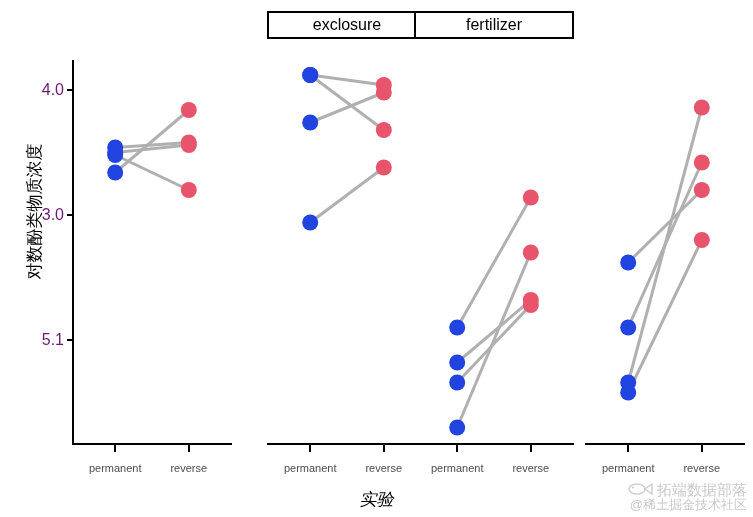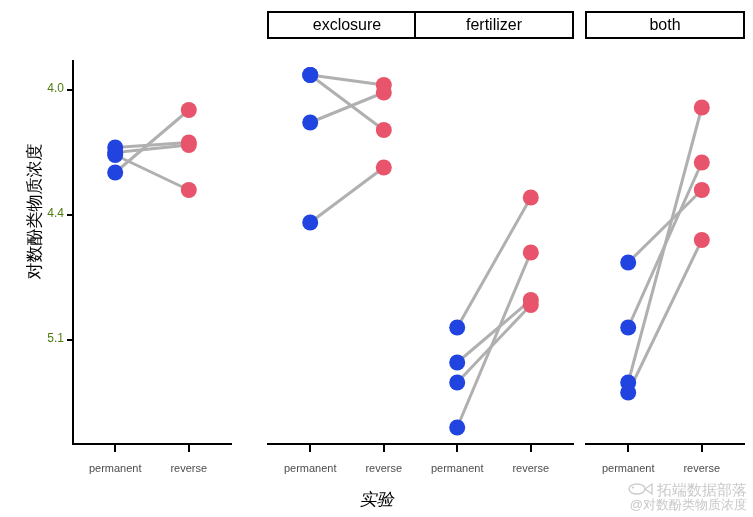--- a/index.html
+++ b/index.html
@@ -35,22 +35,22 @@
     color:#000000;
     font-style:italic;
   }
 
   
   .ytick{
     position:absolute;
     right:0;
     width:40px;
     text-align:right;
-    font-size:12px;
-    color:#4d7c0f;
+    font-size:16px;
+    color:#701a75;
     transform:translateY(-9px);
   }
   #yaxis{position:absolute;left:20px;top:0;width:44px;height:517px;}
 
   
   .panel{
     position:absolute;
     top:60px;
     height:385px;
   }
@@ -117,21 +117,21 @@
 </head>
 <body>
 
 <div id="root">
 
   <div class="ylab">对数酚类物质浓度</div>
   <div class="xlab">实验</div>
 
   <div id="yaxis">
       <div class="ytick" style="top: 340px;">5.1</div>
-      <div class="ytick" style="top: 215px;">4.4</div>
+      <div class="ytick" style="top: 215px;">3.0</div>
       <div class="ytick" style="top: 90px;">4.0</div>
     </div>
 
   <div id="panels">
       <div class="panel" style="left: 72px; width: 160px;">
         <div class="plotbox">
           <div class="ytickmark" style="top: 279px;"></div>
           <div class="ytickmark" style="top: 154px;"></div>
           <div class="ytickmark" style="top: 29px;"></div>
         </div>
@@ -192,21 +192,20 @@
           <circle cx="116.8" cy="137.50000000000006" r="8" fill="#E8546B"></circle>
           <circle cx="43.2" cy="302.5" r="8" fill="#2144E0"></circle>
           <circle cx="116.8" cy="240" r="8" fill="#E8546B"></circle>
           <circle cx="43.2" cy="322.5" r="8" fill="#2144E0"></circle>
           <circle cx="116.8" cy="245" r="8" fill="#E8546B"></circle>
           <circle cx="43.2" cy="367.50000000000006" r="8" fill="#2144E0"></circle>
           <circle cx="116.8" cy="192.5" r="8" fill="#E8546B"></circle>
         </svg>
       </div>
       <div class="panel noleft" style="left: 585px; width: 160px;">
-        <div class="strip">both</div>
         <div class="plotbox"></div>
         <div class="tickmark" style="left: 42.2px;"></div>
         <div class="xticklab" style="left: 43.2px;">permanent</div>
         <div class="tickmark" style="left: 115.8px;"></div>
         <div class="xticklab" style="left: 116.8px;">reverse</div>
         <svg class="series" width="160" height="385">
           <line x1="43.2" y1="202.5" x2="116.8" y2="130" stroke="#b0b0b0" stroke-width="3"></line>
           <line x1="43.2" y1="267.50000000000006" x2="116.8" y2="102.50000000000003" stroke="#b0b0b0" stroke-width="3"></line>
           <line x1="43.2" y1="322.5" x2="116.8" y2="47.499999999999986" stroke="#b0b0b0" stroke-width="3"></line>
           <line x1="43.2" y1="332.5" x2="116.8" y2="180.00000000000003" stroke="#b0b0b0" stroke-width="3"></line>
@@ -224,16 +223,16 @@
 
   <div class="watermark">
     <div class="wmrow">
       <svg width="26" height="14" viewBox="0 0 26 14">
         <ellipse cx="10" cy="7" rx="8" ry="5" fill="none" stroke="#cdcdcd" stroke-width="1.4"></ellipse>
         <path d="M18 7 L25 2 L25 12 Z" fill="none" stroke="#cdcdcd" stroke-width="1.4"></path>
         <circle cx="6" cy="5.5" r="1.1" fill="#cdcdcd"></circle>
       </svg>
       <span class="w1">拓端数据部落</span>
     </div>
-    <div class="w2">@对数酚类物质浓度</div>
+    <div class="w2">@稀土掘金技术社区</div>
   </div>
 
 </div>
 
 </body></html>

